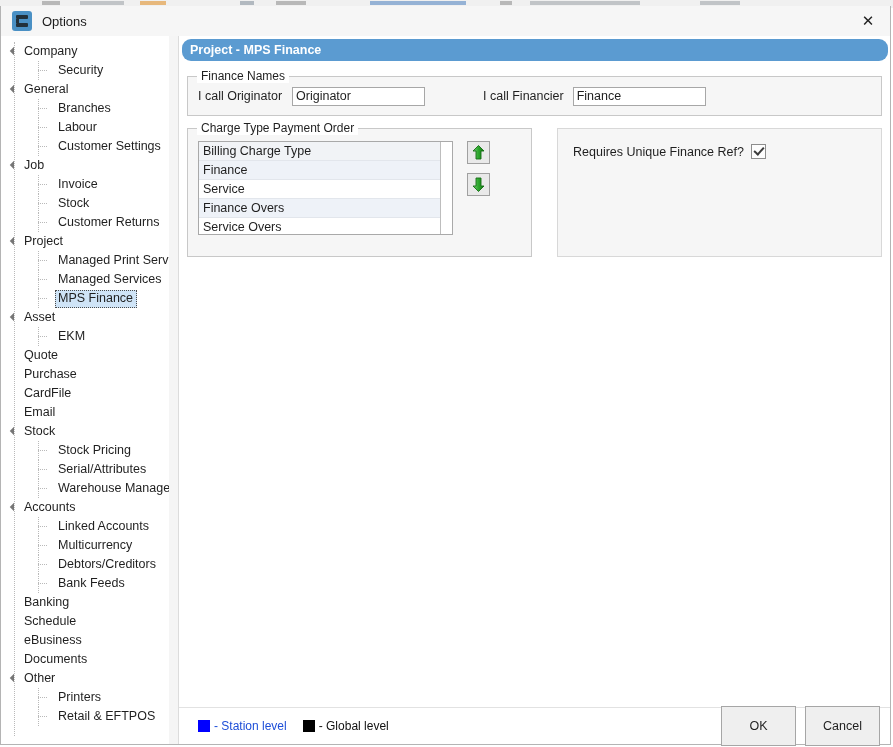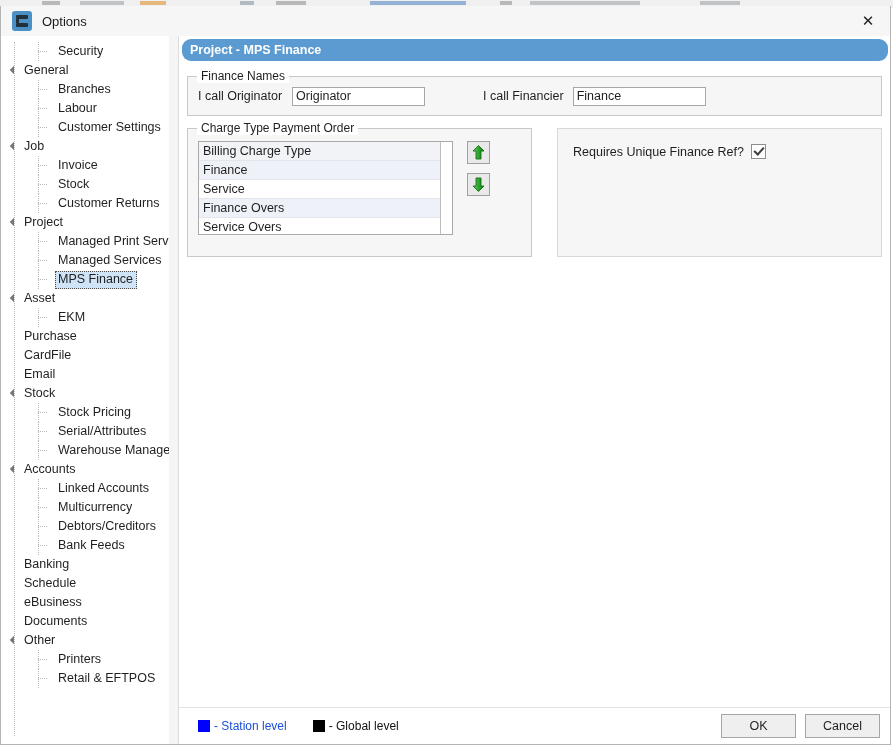--- a/index.html
+++ b/index.html
@@ -356,26 +356,26 @@
     display: flex;
     align-items: center;
     padding: 0 10px 0 10px;
     background: #ffffff;
   }
   .legend {
     display: flex;
     align-items: center;
     margin-left: 9px;
   }
-  .legend + .legend { margin-left: 26px; }
+  .legend + .legend { margin-left: 16px; }
   .swatch { width: 12px; height: 12px; flex: none; }
   .legend-text { margin-left: 4px; font-size: 12px; white-space: nowrap; }
   .spacer { flex: 1; }
   .dlg-btn {
-    width: 75px; height: 24px;
+    width: 75px; height: 40px;
     border: 1px solid #a6a6a6;
     background: #efefef;
     font-family: "Liberation Sans", sans-serif;
     font-size: 12.5px;
     color: #1f1f1f;
     cursor: default;
     margin-left: 9px;
   }
 </style>
 </head>
@@ -401,20 +401,24 @@
       </div>
     <div class="title-text">Options</div>
     <div class="win-close">✕</div>
   </div>
 
   <div class="content">
 
     <div class="sidebar">
       <div class="vline-root"></div>
       <div id="tree-list">
+          <div class="tree-node level0 parent">
+            <span class="expander"></span>
+            <span class="node-label">Company</span>
+          </div>
           <div class="tree-node level1">
             <span class="expander"></span>
             <span class="connector"></span>
             <span class="node-label">Security</span>
           </div>
           <div class="tree-node level0 parent">
             <span class="expander"></span>
             <span class="node-label">General</span>
           </div>
           <div class="tree-node level1">
@@ -471,20 +475,24 @@
             <span class="node-label">MPS Finance</span>
           </div>
           <div class="tree-node level0 parent">
             <span class="expander"></span>
             <span class="node-label">Asset</span>
           </div>
           <div class="tree-node level1">
             <span class="expander"></span>
             <span class="connector"></span>
             <span class="node-label">EKM</span>
+          </div>
+          <div class="tree-node level0">
+            <span class="expander"></span>
+            <span class="node-label">Quote</span>
           </div>
           <div class="tree-node level0">
             <span class="expander"></span>
             <span class="node-label">Purchase</span>
           </div>
           <div class="tree-node level0">
             <span class="expander"></span>
             <span class="node-label">CardFile</span>
           </div>
           <div class="tree-node level0">

